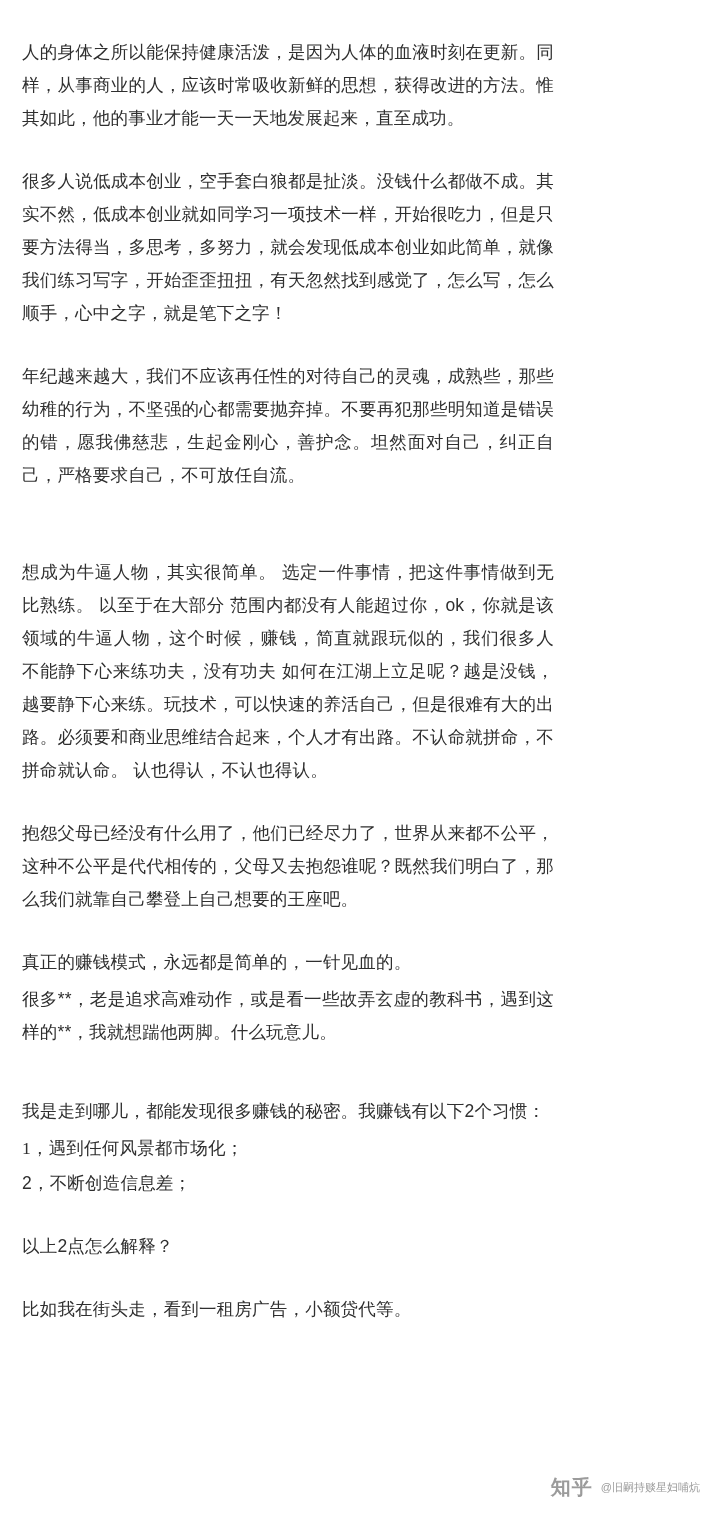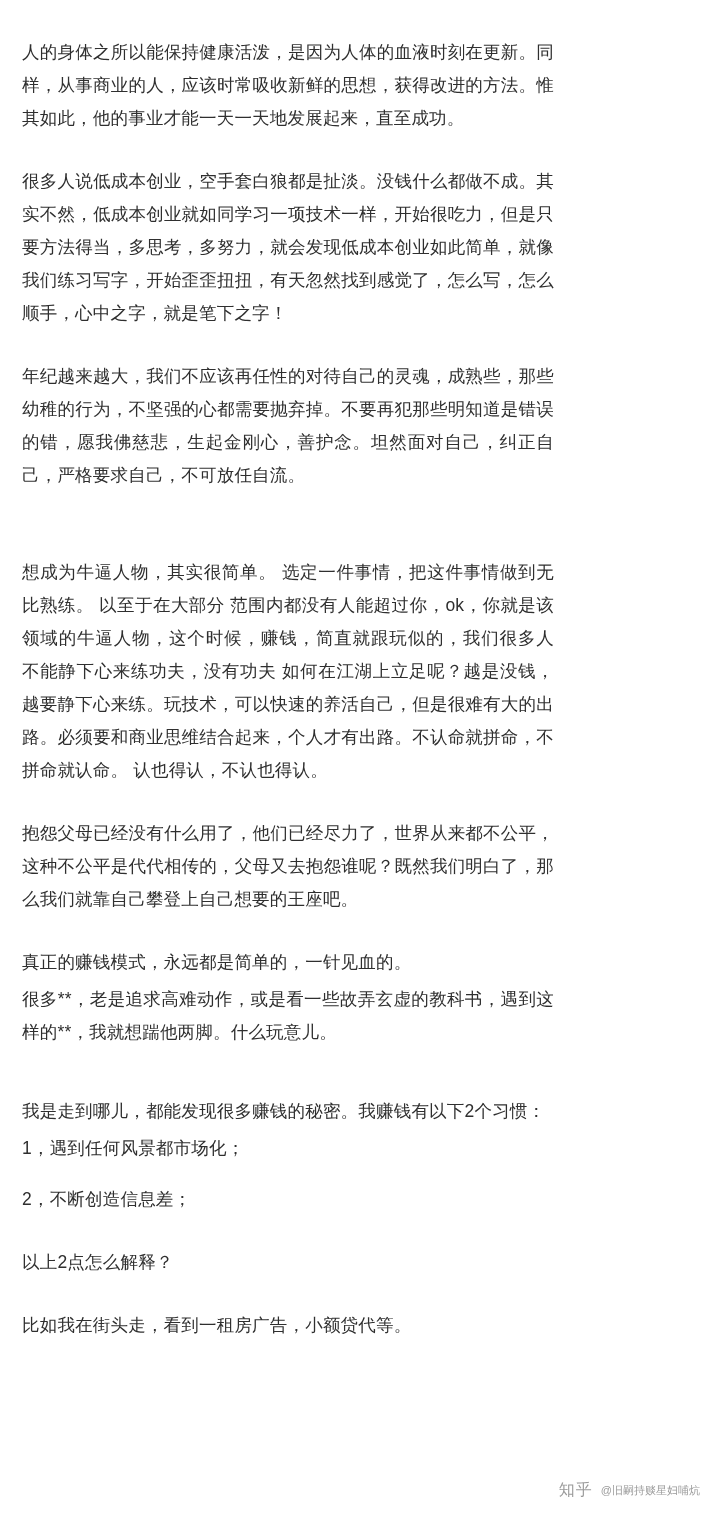--- a/index.html
+++ b/index.html
@@ -31,36 +31,37 @@
   .para.tight {
     margin-bottom: 4px;
   }
   .para.gap-lg {
     margin-bottom: 46px;
   }
   .para.gap-xl {
     margin-bottom: 64px;
   }
   .para.list-line {
-    margin-bottom: 18px;
+    margin-bottom: 2px;
+    font-family: Liberation Serif, serif;
   }
 
   .watermark {
     position: absolute;
     right: 20px;
     bottom: 16px;
     display: flex;
     align-items: center;
     gap: 8px;
     font-size: 17px;
     color: #9b9b9b;
   }
   .wm-logo {
-    font-size: 16px;
-    font-weight: normal;
+    font-size: 20px;
+    font-weight: bold;
     color: #9b9b9b;
     letter-spacing: 1px;
   }
   .wm-user {
     font-size: 11px;
     color: #9b9b9b;
   }
 </style>
 </head>
 <body>

